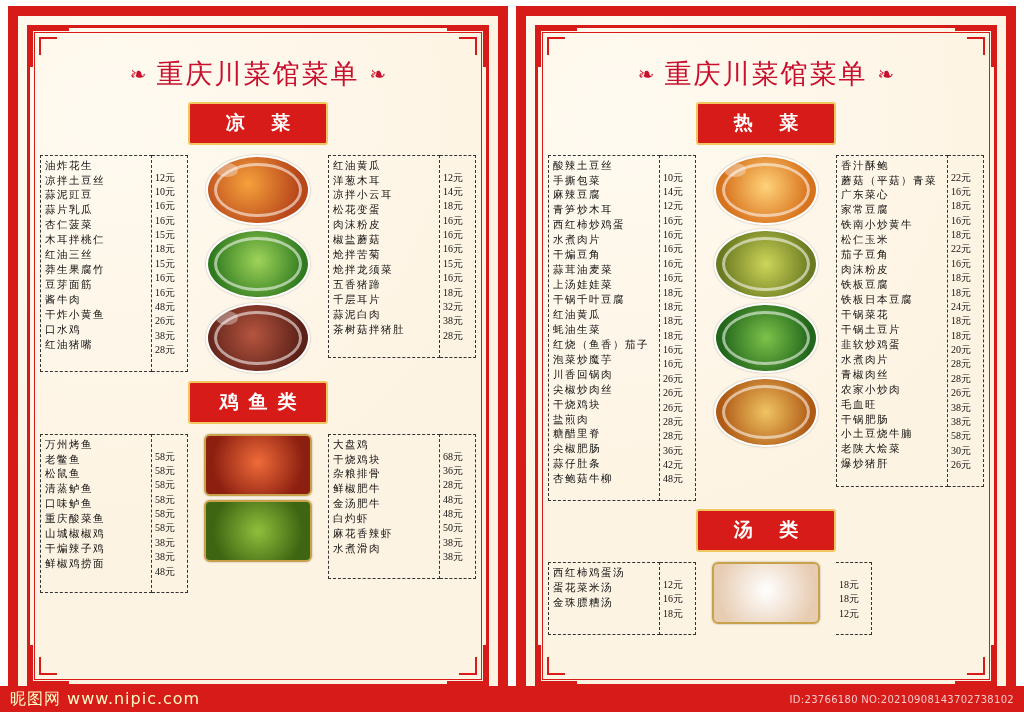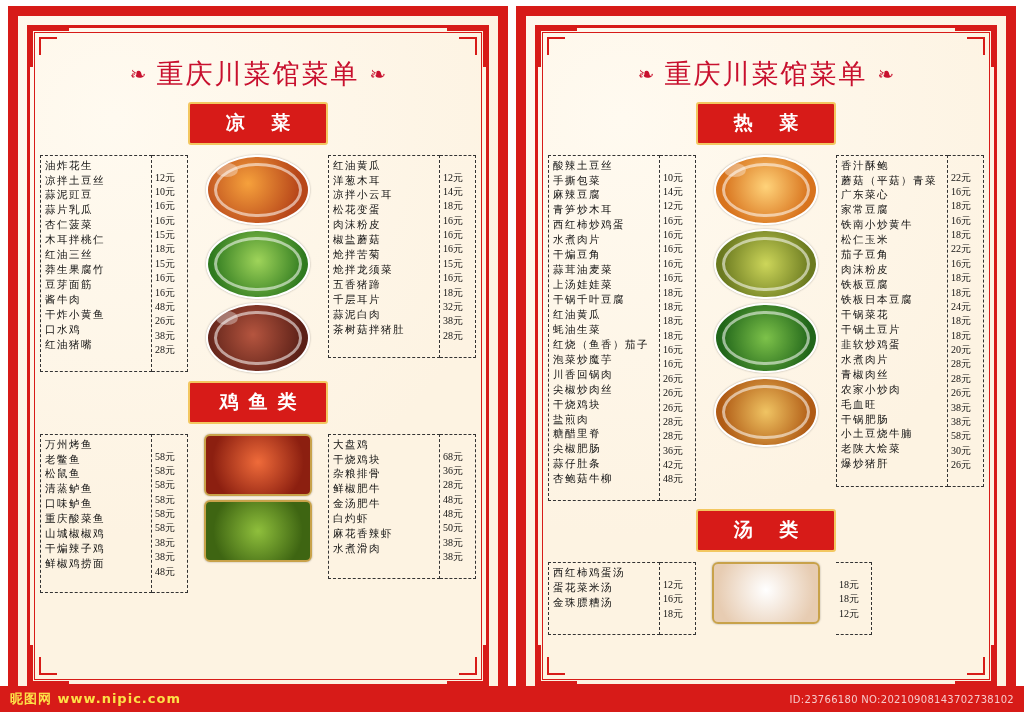--- a/index.html
+++ b/index.html
@@ -149,21 +149,21 @@
   }
   .footer{
     position:absolute;left:0;bottom:0;width:100%;height:26px;
     background:#d71b18;color:#fff;
     display:flex;align-items:center;
     font-size:11px;
     box-sizing:border-box;padding:0 10px;
   }
   .footer .left{display:flex;align-items:center;gap:6px;}
   .footer .logo{
-    font-size:13px;font-weight:bold;color:#fde047;letter-spacing:1px;
+    font-size:16px;font-weight:normal;color:#fef9c3;letter-spacing:1px;
   }
   .footer .right{
     margin-left:auto;font-size:10px;color:#f7c9c9;letter-spacing:.3px;
   }
 </style>
 </head>
 <body>
 
 <div class="sheet">
 

